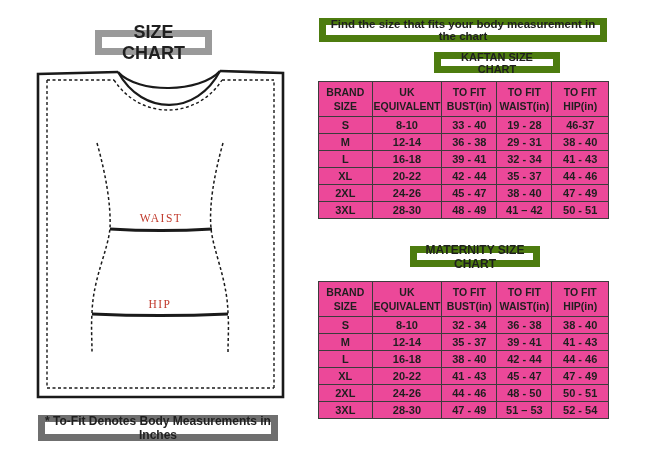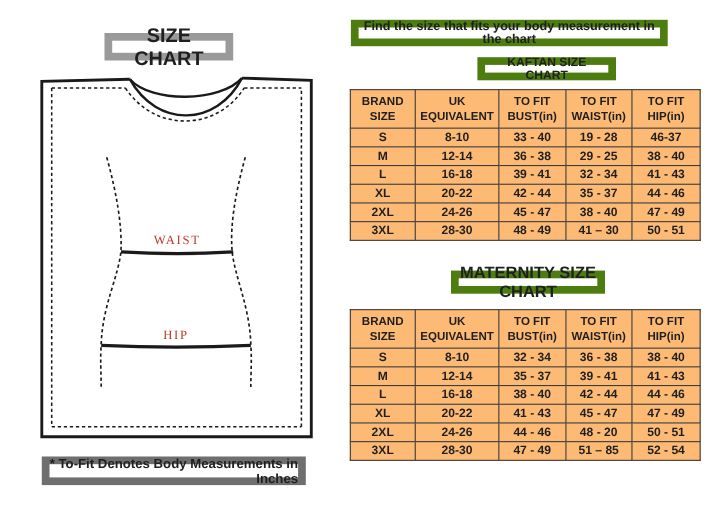--- a/index.html
+++ b/index.html
@@ -15,31 +15,31 @@
     position: absolute;
     border: 7px solid #4d7c0f;
     background: #ffffff;
     display: flex; align-items: center; justify-content: center;
     font-weight: bold; text-align: center;
     color: #1f1f1f;
   }
   #left-title-box   { left: 95px;  top: 30px;  width: 117px; height: 25px; font-size: 18px; border-color: #9a9a9a; }
   #banner-box       { left: 319px; top: 18px;  width: 288px; height: 24px; font-size: 11.5px; }
   #kaftan-title-box { left: 410px; top: 52px;  width: 126px; height: 21px; font-size: 11px; margin-left: 24px; }
-  #maternity-title-box { left: 410px; top: 246px; width: 140px; height: 21px; font-size: 15px; }
-  #note-box         { left: 38px;  top: 415px; width: 240px; height: 26px; font-size: 12px; border-color: #6f6f6f; text-align: right; }
+  #maternity-title-box { left: 410px; top: 246px; width: 130px; height: 21px; font-size: 12px; }
+  #note-box         { left: 38px;  top: 415px; width: 240px; height: 26px; font-size: 12px; border-color: #6f6f6f; }
 
   #diagram-wrap { position: absolute; left: 30px; top: 63px; width: 260px; height: 340px; }
 
   table {
     position: absolute;
     border-collapse: collapse;
     table-layout: fixed;
-    width: 319px;
-    background: #fdba74;
+    width: 291px;
+    background: #ec4899;
   }
   #kaftan-table    { left: 318px; top: 81px; }
   #maternity-table { left: 318px; top: 281px; }
   th, td {
     border: 1px solid #3c3c3c;
     text-align: center; vertical-align: middle;
     font-weight: bold; font-size: 11px;
     padding: 0; color: #1f1f1f;
   }
   th { height: 35px; white-space: pre-line; line-height: 1.35; font-size: 10.5px; }
@@ -115,21 +115,21 @@
         <td>S</td>
         <td>8-10</td>
         <td>33 - 40</td>
         <td>19 - 28</td>
         <td>46-37</td>
       </tr>
       <tr>
         <td>M</td>
         <td>12-14</td>
         <td>36 - 38</td>
-        <td>29 - 25</td>
+        <td>29 - 31</td>
         <td>38 - 40</td>
       </tr>
       <tr>
         <td>L</td>
         <td>16-18</td>
         <td>39 - 41</td>
         <td>32 - 34</td>
         <td>41 - 43</td>
       </tr>
       <tr>
@@ -143,21 +143,21 @@
         <td>2XL</td>
         <td>24-26</td>
         <td>45 - 47</td>
         <td>38 - 40</td>
         <td>47 - 49</td>
       </tr>
       <tr>
         <td>3XL</td>
         <td>28-30</td>
         <td>48 - 49</td>
-        <td>41 – 30</td>
+        <td>41 – 42</td>
         <td>50 - 51</td>
       </tr>
     </tbody>
   </table>
 
 <div class="box" id="maternity-title-box">
   <span>MATERNITY SIZE CHART</span>
 </div>
 
 <table id="maternity-table">
@@ -208,24 +208,24 @@
         <td>XL</td>
         <td>20-22</td>
         <td>41 - 43</td>
         <td>45 - 47</td>
         <td>47 - 49</td>
       </tr>
       <tr>
         <td>2XL</td>
         <td>24-26</td>
         <td>44 - 46</td>
-        <td>48 - 20</td>
+        <td>48 - 50</td>
         <td>50 - 51</td>
       </tr>
       <tr>
         <td>3XL</td>
         <td>28-30</td>
         <td>47 - 49</td>
-        <td>51 – 85</td>
+        <td>51 – 53</td>
         <td>52 - 54</td>
       </tr>
     </tbody>
   </table>
 
 </body></html>

